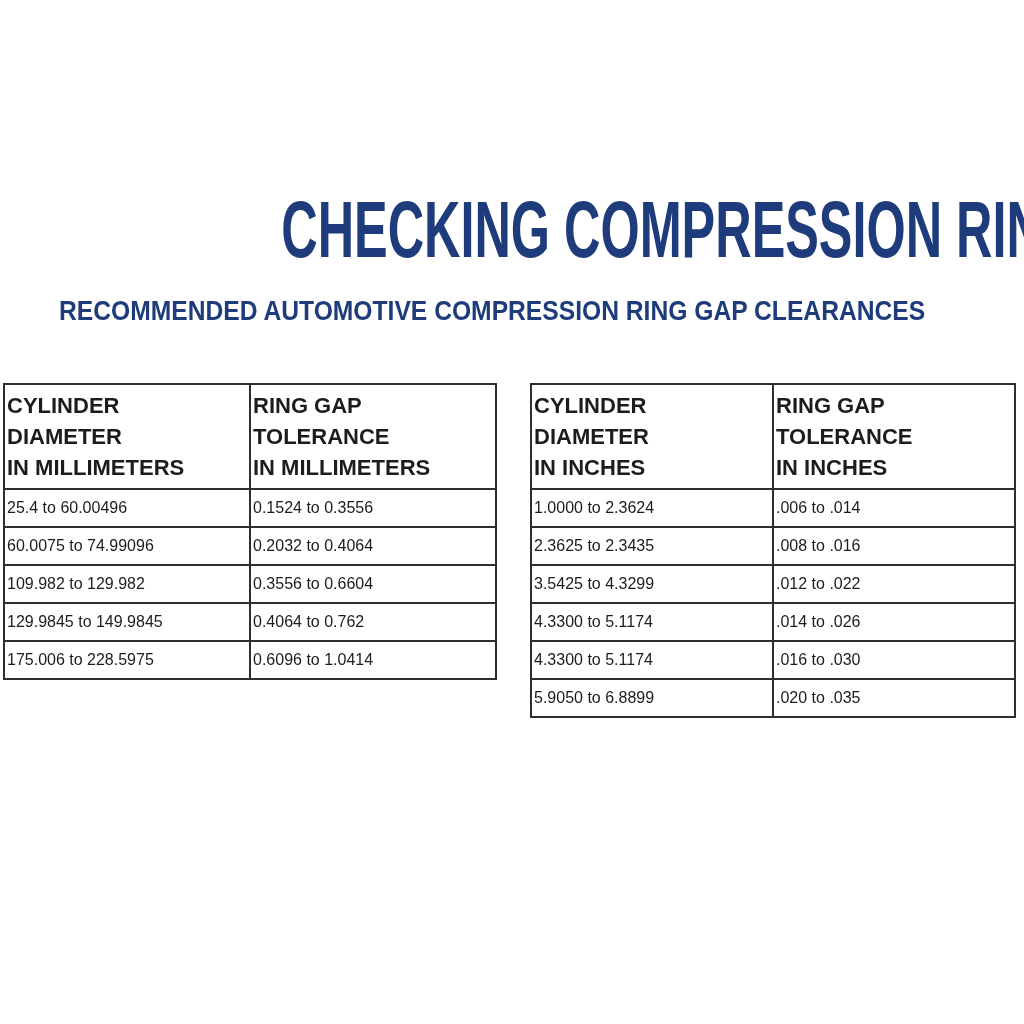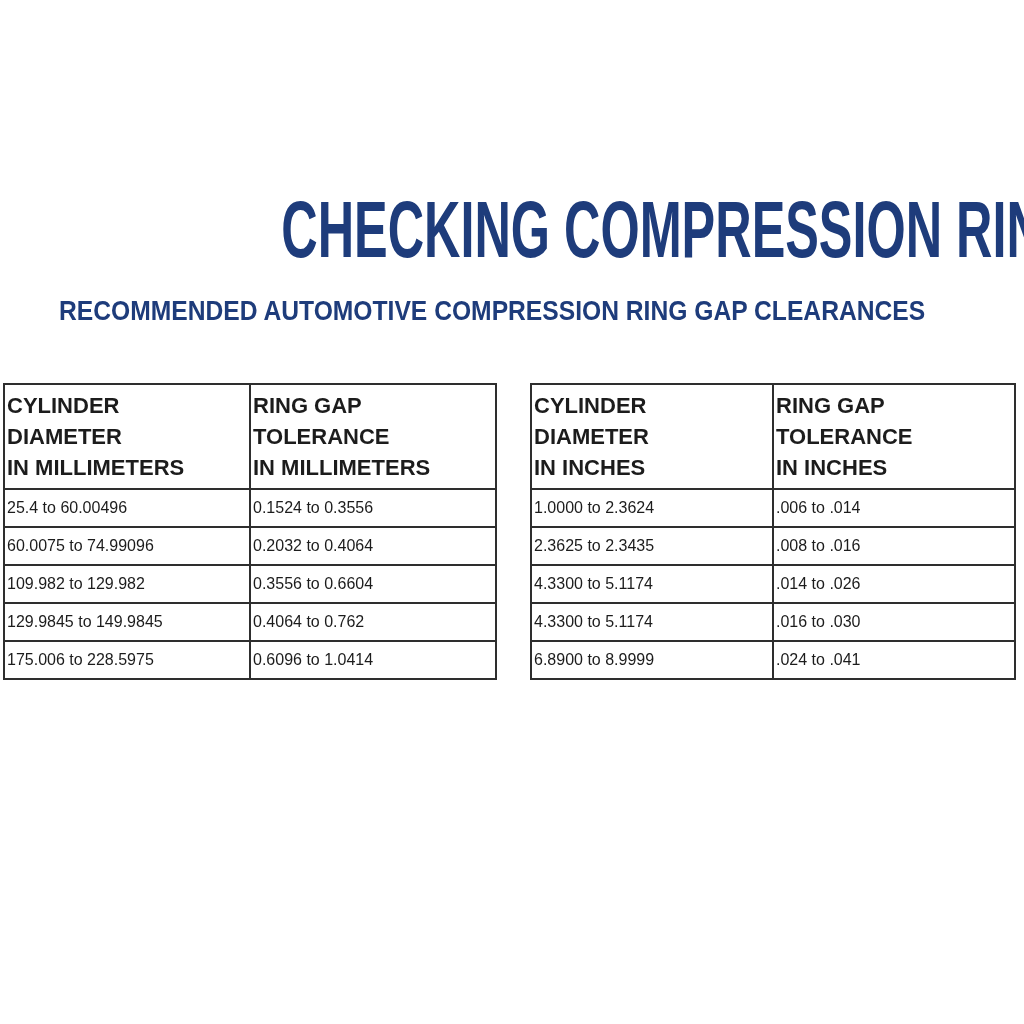--- a/index.html
+++ b/index.html
@@ -139,25 +139,29 @@
   <tbody>
       <tr>
         <td>1.0000 to 2.3624</td>
         <td>.006 to .014</td>
       </tr>
       <tr>
         <td>2.3625 to 2.3435</td>
         <td>.008 to .016</td>
       </tr>
       <tr>
+        <td>3.5425 to 4.3299</td>
+        <td>.012 to .022</td>
+      </tr>
+      <tr>
         <td>4.3300 to 5.1174</td>
         <td>.014 to .026</td>
       </tr>
       <tr>
         <td>4.3300 to 5.1174</td>
         <td>.016 to .030</td>
       </tr>
       <tr>
-        <td>6.8900 to 8.9999</td>
-        <td>.024 to .041</td>
+        <td>5.9050 to 6.8899</td>
+        <td>.020 to .035</td>
       </tr>
     </tbody>
 </table>
 
 </body></html>

